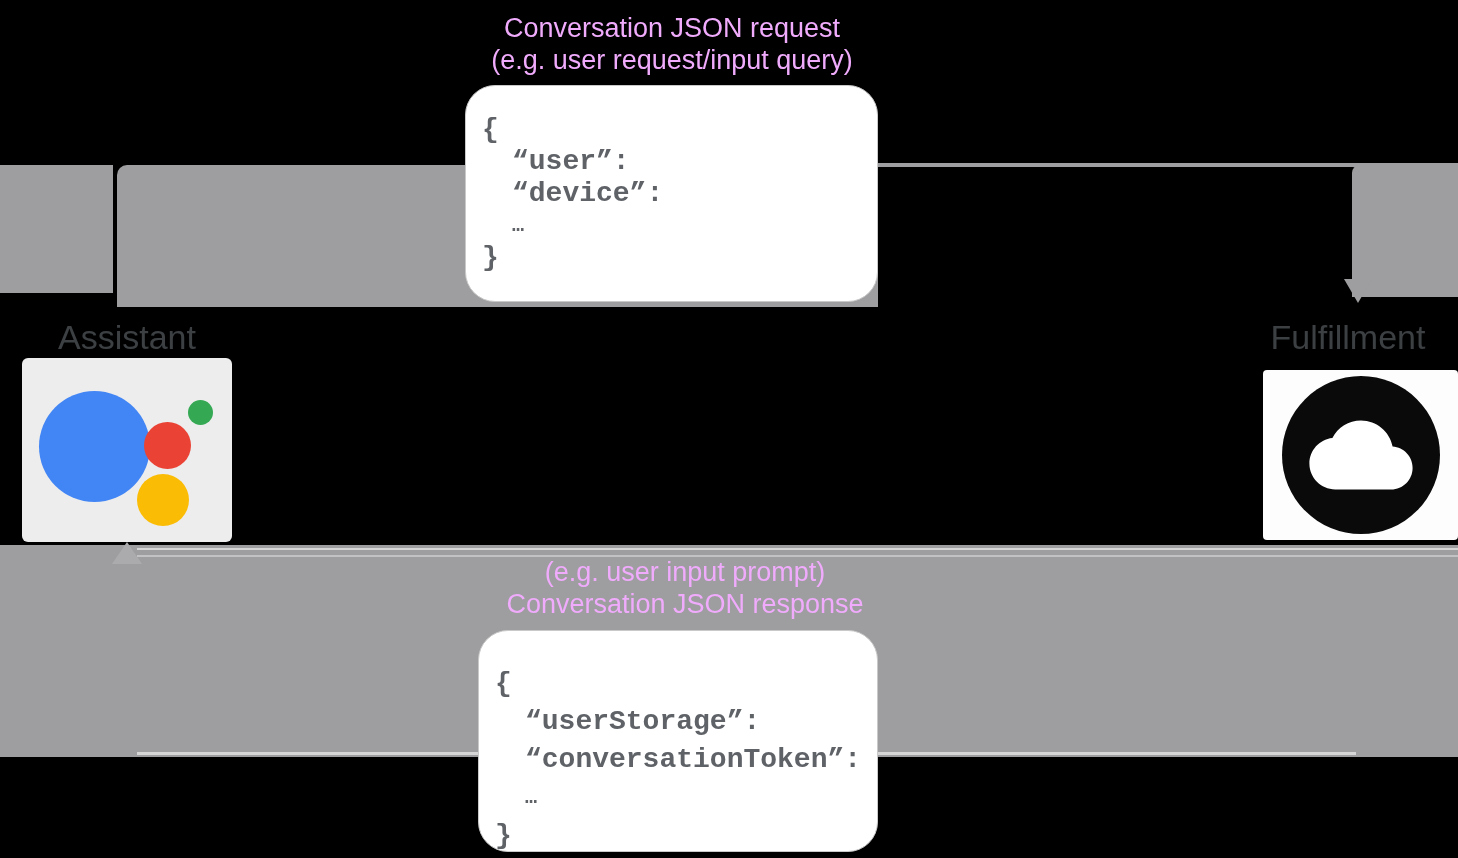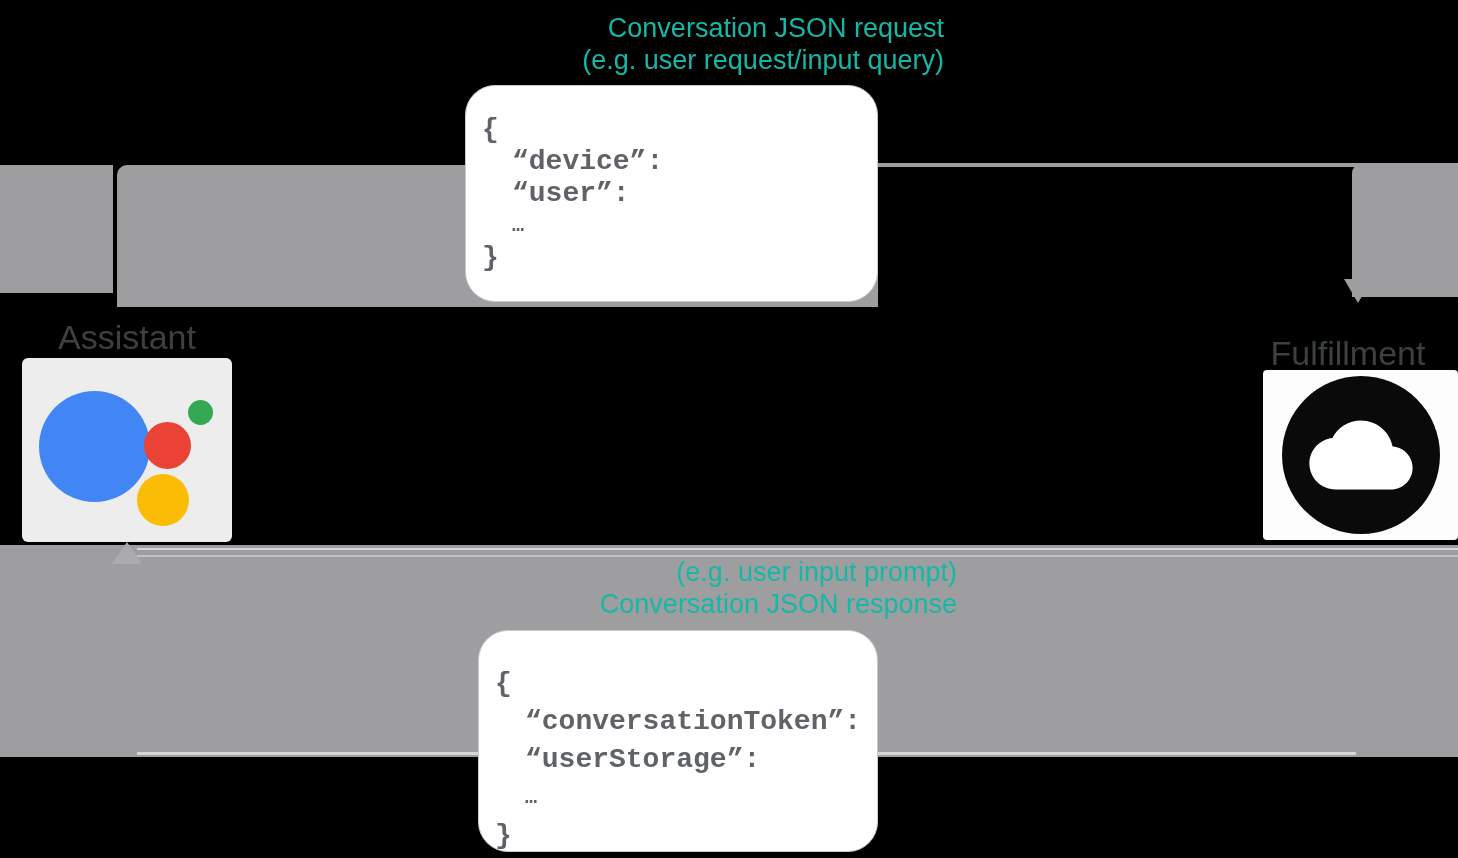--- a/index.html
+++ b/index.html
@@ -21,26 +21,26 @@
   .stripe{position:absolute;}
   .stripe1{left:137px;top:548px;width:1321px;height:2px;background:#d6d6d6;}
   .stripe2{left:137px;top:555px;width:1321px;height:2px;background:#c2c2c4;}
   .stripe3{left:137px;top:752px;width:1219px;height:3px;background:#d6d6d6;}
   .arrowhead-up{
     position:absolute;left:112px;top:542px;width:0;height:0;
     border-left:15px solid transparent;border-right:15px solid transparent;
     border-bottom:22px solid #ababad;
   }
   
-  .arrow-label{position:absolute;text-align:right;color:#14b8a6;font-size:27px;line-height:32px;}
+  .arrow-label{position:absolute;text-align:center;color:#f0abfc;font-size:27px;line-height:32px;}
   .label-top{left:400px;top:12px;width:544px;}
   .label-bottom{left:413px;top:556px;width:544px;}
   .entity-label{position:absolute;color:#3c4043;font-size:34px;text-align:center;}
   .assistant-label{left:20px;top:318px;width:214px;}
-  .fulfillment-label{left:1240px;top:334px;width:216px;}
+  .fulfillment-label{left:1240px;top:318px;width:216px;}
   
   .json-box{
     position:absolute;background:#ffffff;border-radius:30px;
     border:1px solid #c9c9c9;box-sizing:border-box;
     font-family:"Liberation Mono","DejaVu Sans Mono",monospace;
     font-weight:bold;color:#5f6368;font-size:28px;
   }
   .top-json{left:465px;top:85px;width:413px;height:217px;padding:28px 14px 0 16px;}
   .bottom-json{left:478px;top:630px;width:400px;height:222px;padding:34px 14px 0 16px;}
   .top-json .code-line{line-height:32px;}
@@ -76,22 +76,22 @@
   </div>
 
   <div class="seg seg-a"></div>
   <div class="seg seg-b"></div>
   <div class="seg seg-line"></div>
   <div class="seg seg-vbar"></div>
   <div class="arrowhead-down"></div>
 
   <div class="json-box top-json">
     <div class="code-line">{</div>
+    <div class="code-line indent">“user”:</div>
     <div class="code-line indent">“device”:</div>
-    <div class="code-line indent">“user”:</div>
     <div class="code-line indent dots">…</div>
     <div class="code-line">}</div>
   </div>
 
   <div class="entity-label assistant-label">Assistant</div>
   <div class="entity-label fulfillment-label">Fulfillment</div>
 
   <div class="assistant-tile">
     <div class="circle c-blue"></div>
     <div class="circle c-green"></div>
@@ -114,19 +114,19 @@
   <div class="stripe stripe3"></div>
   <div class="arrowhead-up"></div>
 
   <div class="arrow-label label-bottom">
     <div>(e.g. user input prompt)</div>
     <div>Conversation JSON response</div>
   </div>
 
   <div class="json-box bottom-json">
     <div class="code-line">{</div>
+    <div class="code-line indent">“userStorage”:</div>
     <div class="code-line indent">“conversationToken”:</div>
-    <div class="code-line indent">“userStorage”:</div>
     <div class="code-line indent dots">…</div>
     <div class="code-line">}</div>
   </div>
 
 </div>
 
 </body></html>

